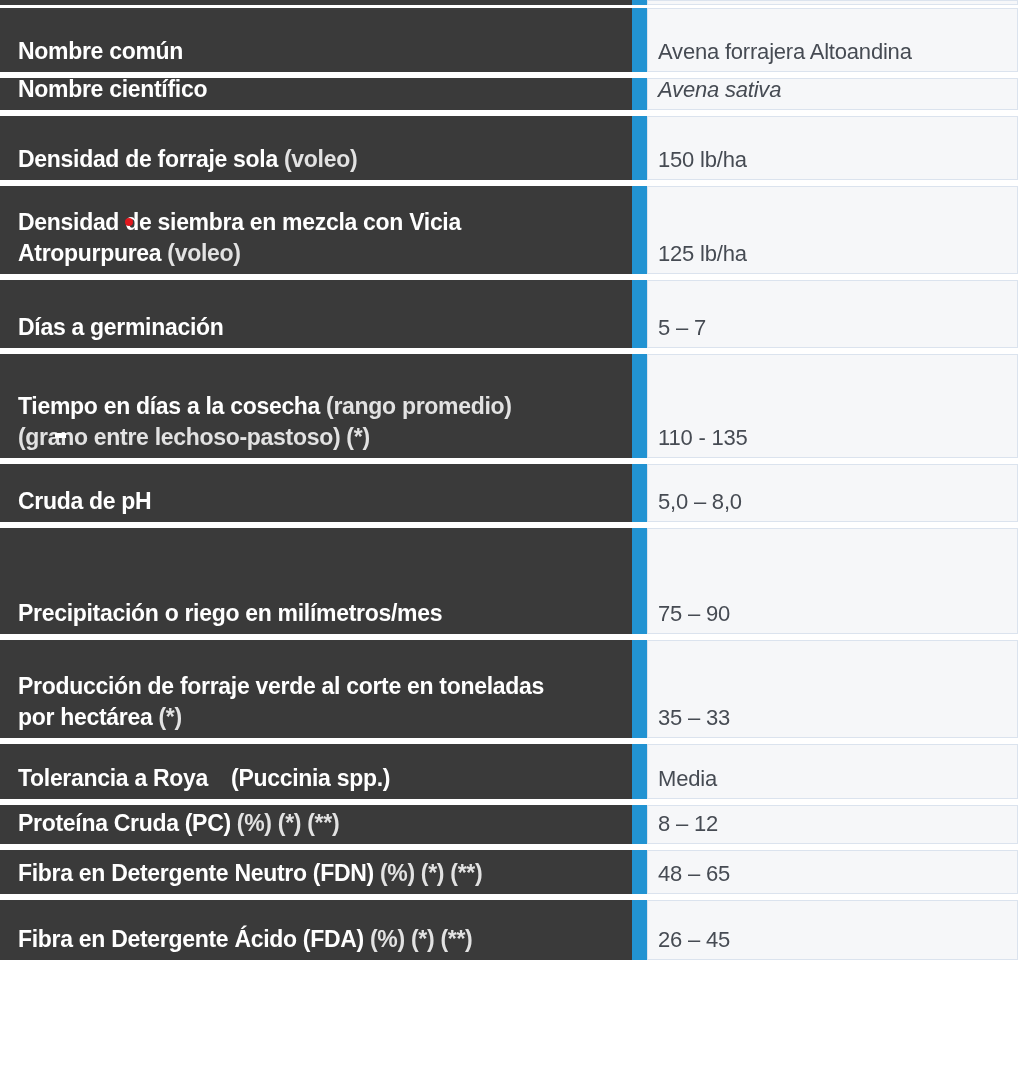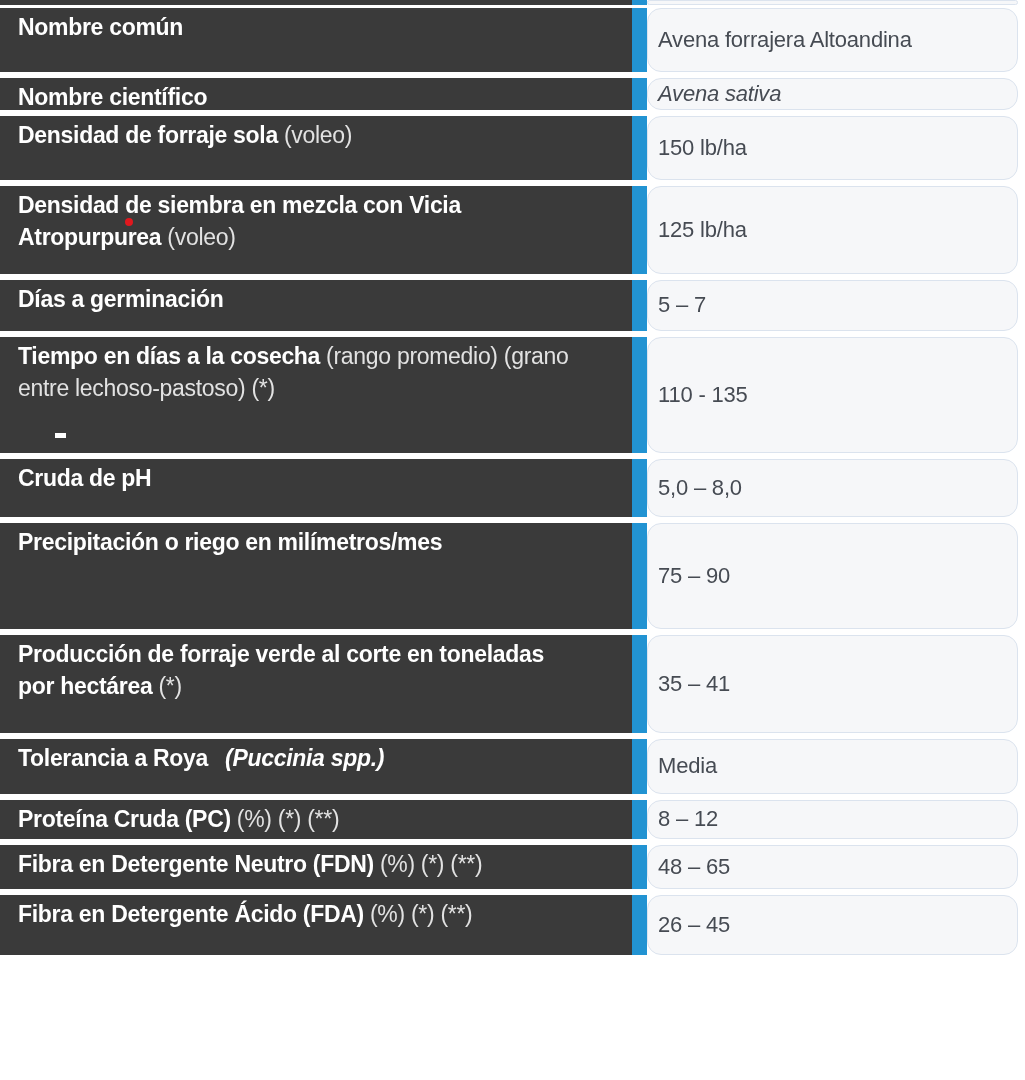--- a/index.html
+++ b/index.html
@@ -25,54 +25,53 @@
   }
   .row {
     display: flex;
     margin-bottom: 6px;
   }
   .cell-label {
     width: 632px;
     box-sizing: border-box;
     background: #3a3a3a;
     display: flex;
-    align-items: flex-start;
+    align-items: flex-end;
     padding: 4px 54px 4px 18px;
   }
   .lbl {
     color: #ffffff;
     font-size: 23px;
     font-weight: 700;
     line-height: 1.38;
     letter-spacing: -0.3px;
   }
   .lbl .note {
-    font-weight: 400;
+    font-weight: 700;
     color: #e2e2e2;
     margin-left: 6px;
   }
   .lbl .note:empty { display: none; }
   .lbl .lbl-it {
     font-weight: 700;
-    font-style: italic;
-    margin-left: 17px;
+    margin-left: 23px;
   }
   .accent-bar {
     width: 15px;
     background: #2293d2;
     flex: 0 0 15px;
   }
   .cell-value {
     width: 371px;
     box-sizing: border-box;
     background: #f6f7f9;
     border: 1px solid #dbe3ee;
-    border-radius: 14px;
+    border-radius: 0;
     display: flex;
-    align-items: center;
+    align-items: flex-end;
     padding: 4px 10px 4px 10px;
   }
   .val {
     color: #464b53;
     font-size: 22px;
     font-weight: 400;
     line-height: 1.3;
     letter-spacing: -0.2px;
   }
   .val.italic { font-style: italic; }
@@ -151,31 +150,31 @@
       <div class="cell-label">
         <div class="lbl"><b>Densidad de siembra en mezcla con Vicia Atropurpurea</b><span class="note">(voleo)</span></div>
       </div>
       <div class="accent-bar"></div>
       <div class="cell-value">
         <div class="val">125 lb/ha</div>
       </div>
     </div>
 
 
-    <div class="row" style="height:51px">
+    <div class="row" style="height:68px">
       <div class="cell-label">
         <div class="lbl"><b>Días a germinación</b></div>
       </div>
       <div class="accent-bar"></div>
       <div class="cell-value">
         <div class="val">5 – 7</div>
       </div>
     </div>
 
-    <div class="row" style="height:116px">
+    <div class="row" style="height:104px">
       <div class="cell-label">
         <div class="lbl"><b>Tiempo en días a la cosecha</b><span class="note">(rango promedio) (grano entre lechoso-pastoso) (*)</span></div>
       </div>
       <div class="accent-bar"></div>
       <div class="cell-value">
         <div class="val">110 - 135</div>
       </div>
     </div>
 
     <div class="row" style="height:58px">
@@ -197,21 +196,21 @@
         <div class="val">75 – 90</div>
       </div>
     </div>
 
     <div class="row" style="height:98px">
       <div class="cell-label">
         <div class="lbl"><b>Producción de forraje verde al corte en toneladas por hectárea</b><span class="note">(*)</span></div>
       </div>
       <div class="accent-bar"></div>
       <div class="cell-value">
-        <div class="val">35 – 41</div>
+        <div class="val">35 – 33</div>
       </div>
     </div>
 
     <div class="row" style="height:55px">
       <div class="cell-label">
         <div class="lbl"><b>Tolerancia a Roya</b><span class="lbl-it">(Puccinia spp.)</span></div>
       </div>
       <div class="accent-bar"></div>
       <div class="cell-value">
         <div class="val">Media</div>

